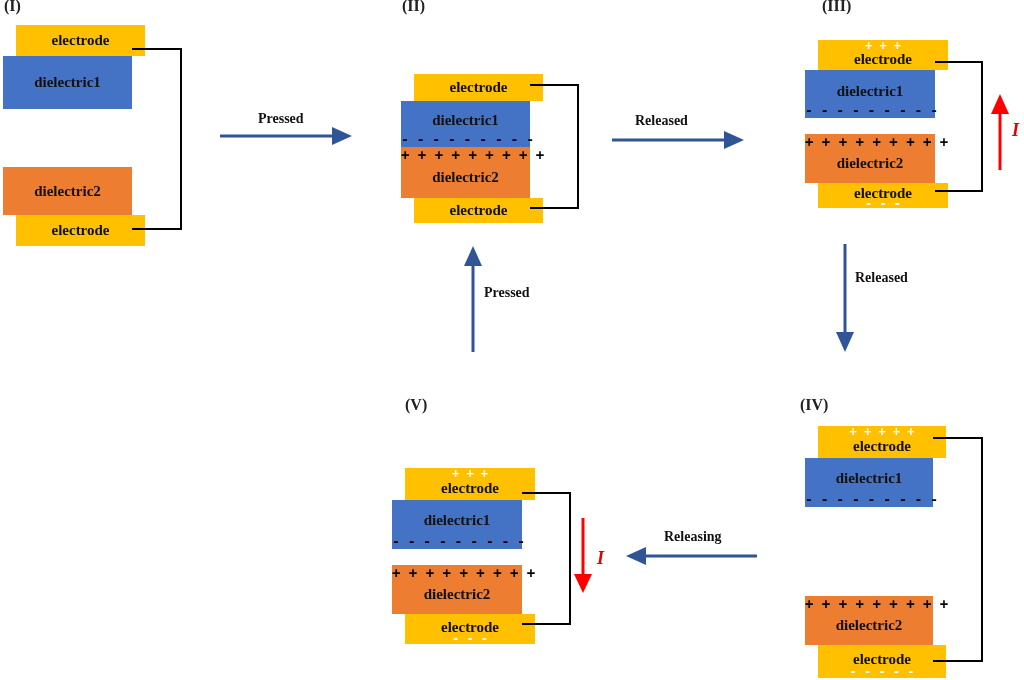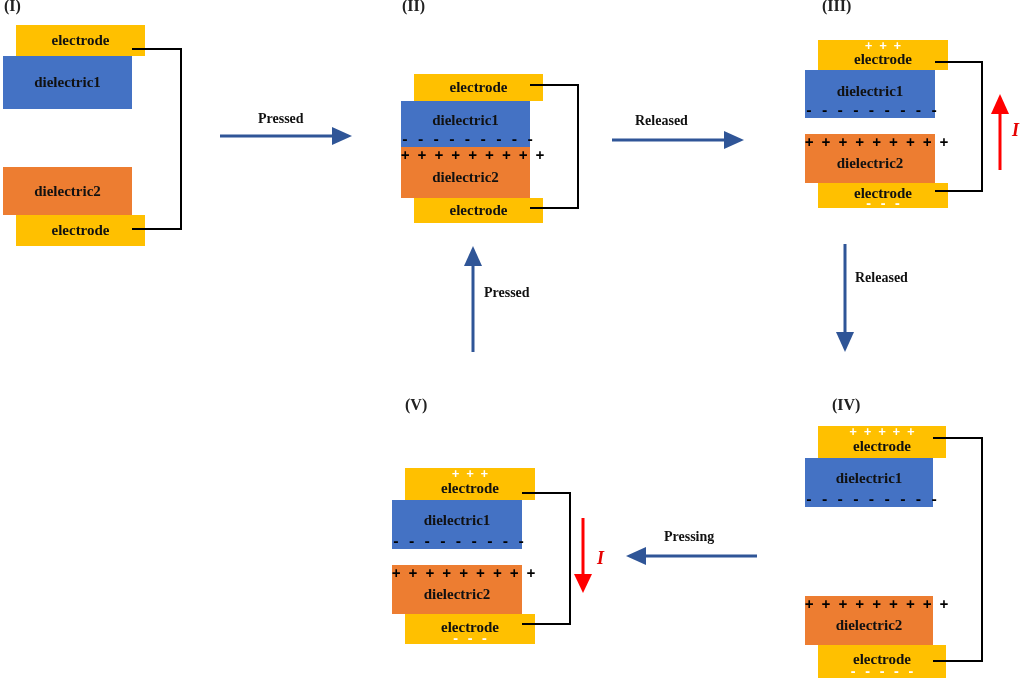--- a/index.html
+++ b/index.html
@@ -107,21 +107,21 @@
     <span>dielectric2</span>
   </div>
   <div class="layer electrode" style="left: 805px; top: 183px; width: 130px; height: 25px; padding-bottom: 4px; background: rgb(255, 192, 0);">
     <span>electrode</span>
     <div class="charges white" style="bottom:-2px; font-size:12px;">- - -</div>
   </div>
   <div class="wire" style="left:935px; top:61px; width:48px; height:131px;"></div>
   <div class="current-label" style="left:1012px; top:120px;">I</div>
 </div>
 
-<div class="panel-label" style="left:832px; top:397px;">(IV)</div>
+<div class="panel-label" style="left:800px; top:397px;">(IV)</div>
 <div>
   <div class="layer electrode" style="left: 805px; top: 426px; width: 128px; height: 32px; padding-top: 9px; background: rgb(255, 192, 0);">
     <div class="charges white" style="top:0px; font-size:12px;">+ + + + +</div>
     <span>electrode</span>
   </div>
   <div class="layer d1" style="left: 805px; top: 458px; width: 128px; height: 49px; padding-bottom: 8px; background: rgb(68, 114, 196);">
     <span>dielectric1</span>
     <div class="charges black" style="bottom:1px; font-size:13px;">- - - - - - - - -</div>
   </div>
   <div class="layer d2" style="left: 805px; top: 596px; width: 128px; height: 49px; padding-top: 10px; background: rgb(237, 125, 49);">
@@ -153,14 +153,14 @@
     <span>electrode</span>
     <div class="charges white" style="bottom:-1px; font-size:12px;">- - -</div>
   </div>
   <div class="wire" style="left:522px; top:492px; width:49px; height:133px;"></div>
   <div class="current-label" style="left:597px; top:548px;">I</div>
 </div>
 
 <div class="flow-label" style="left:258px; top:111px;">Pressed</div>
 <div class="flow-label" style="left:635px; top:113px;">Released</div>
 <div class="flow-label" style="left:855px; top:270px;">Released</div>
-<div class="flow-label" style="left:664px; top:529px;">Pressing</div>
+<div class="flow-label" style="left:664px; top:529px;">Releasing</div>
 <div class="flow-label" style="left:484px; top:285px;">Pressed</div>
 
 </body></html>

